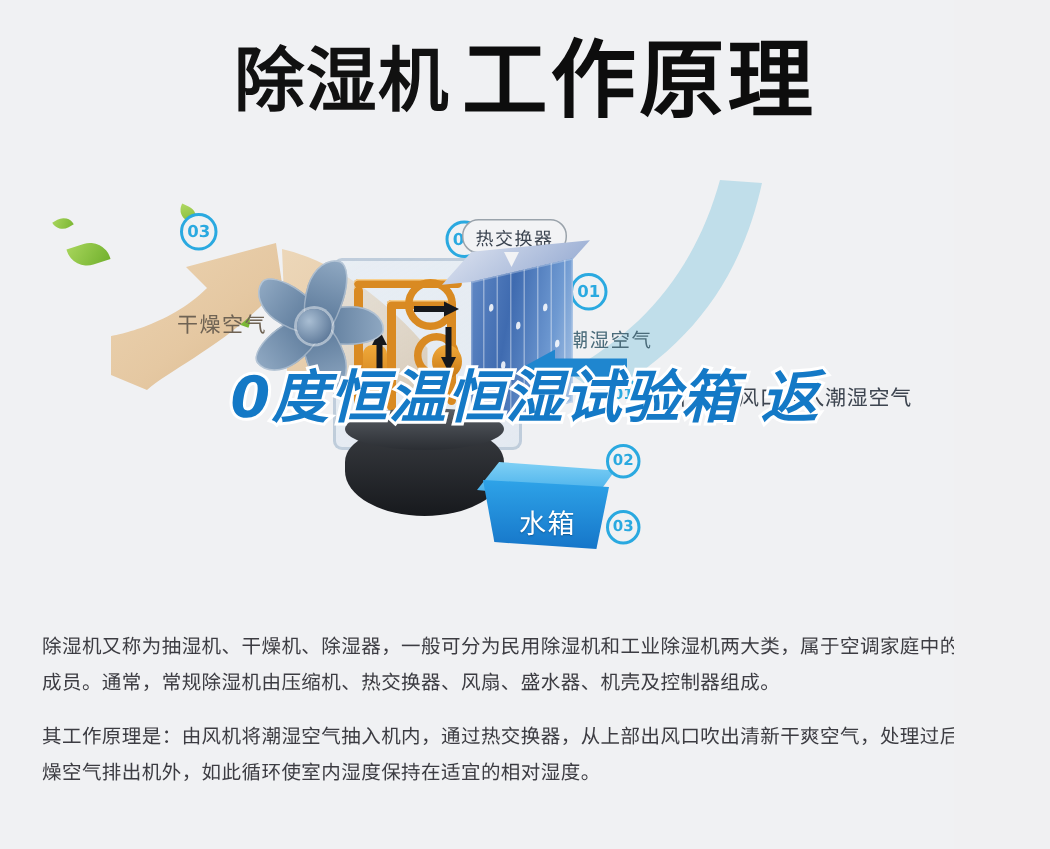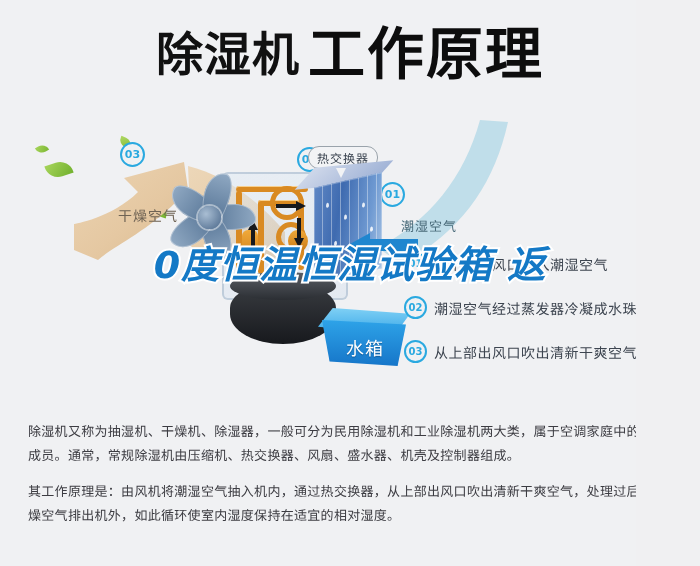--- a/index.html
+++ b/index.html
@@ -85,21 +85,21 @@
   }
   .callout:before{
     content:"";position:absolute;left:27px;top:100%;z-index:2;
     width:0;height:0;border-left:5px solid transparent;
     border-right:5px solid transparent;border-top:10px solid #f2f3f5;
   }
 
   
   .humid-band{position:absolute;left:368px;top:0px;width:220px;height:160px;}
   .lab-humid{
-    position:absolute;left:401px;top:96px;font-size:13px;color:#4a6b7a;
+    position:absolute;left:379px;top:96px;font-size:13px;color:#4a6b7a;
     letter-spacing:1px;font-family:"DejaVu Sans",sans-serif;
   }
 
   
   .machine{position:absolute;left:196px;top:36px;width:215px;height:215px;}
 
   
   .fins{
     position:absolute;left:118px;top:24px;width:68px;height:96px;
     background:linear-gradient(100deg,#5f87c4 0%,#3f6bb0 35%,#6f9ad2 75%,#a9c4e4 100%);
@@ -321,25 +321,23 @@
     </svg>
   </div>
 
   <div class="legend">
     <div class="leg-row">
       <div class="leg-badge">01</div>
       <div class="leg-text">从下部进风口吸入潮湿空气</div>
     </div>
     <div class="leg-row">
       <div class="leg-badge">02</div>
-      <div class="leg-text">潮湿空气经过蒸发器冷凝成水珠</div>
     </div>
     <div class="leg-row">
       <div class="leg-badge">03</div>
-      <div class="leg-text">从上部出风口吹出清新干爽空气</div>
     </div>
   </div>
 
   <div class="overlay">
     <div class="ov-line">0度恒温恒湿试验箱 返</div>
   </div>
 
   <div class="body-text">
     <p class="para">除湿机又称为抽湿机、干燥机、除湿器，一般可分为民用除湿机和工业除湿机两大类，属于空调家庭中的一个成员。通常，常规除湿机由压缩机、热交换器、风扇、盛水器、机壳及控制器组成。</p>
     <p class="para">其工作原理是：由风机将潮湿空气抽入机内，通过热交换器，从上部出风口吹出清新干爽空气，处理过后的干燥空气排出机外，如此循环使室内湿度保持在适宜的相对湿度。</p>

